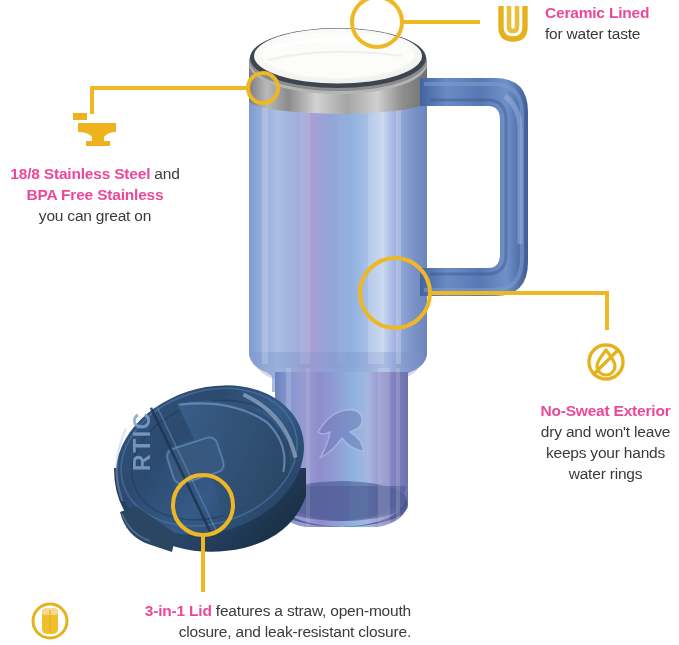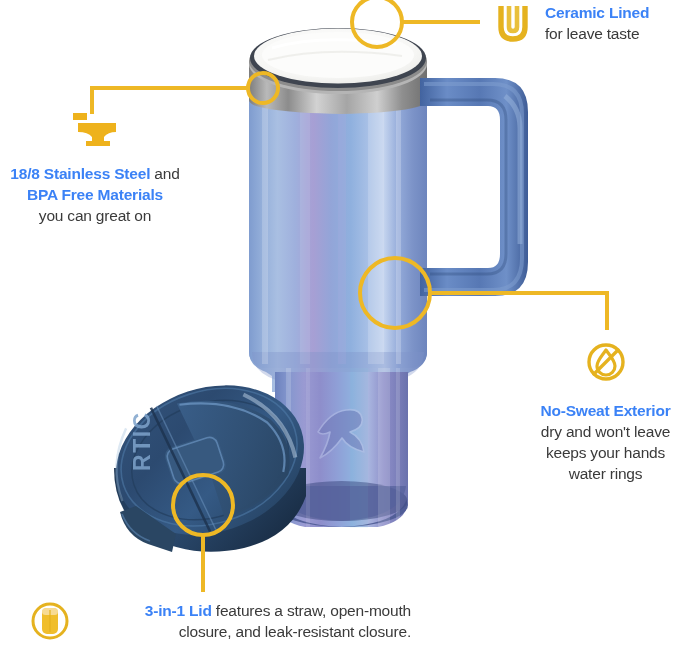--- a/index.html
+++ b/index.html
@@ -42,21 +42,21 @@
     position: absolute;
   }
   .feature .icon-wrap {
     display: block;
     text-align: center;
   }
   .ftitle {
     font-weight: bold;
     font-size: 15.5px;
     letter-spacing: -0.2px;
-    color: #3b82f6;
+    color: #ec4899;
   }
   .fbody {
     font-weight: normal;
     font-size: 15.5px;
     letter-spacing: -0.2px;
     color: #3a3a3a;
   }
 
   
   #feat-ceramic {
@@ -329,36 +329,36 @@
 
   <div class="feature" id="feat-ceramic">
     <span class="icon-wrap">
       <svg width="46" height="46" viewBox="0 0 46 46">
         <path d="M11,6 L11,27 Q11,39 23,39 Q35,39 35,27 L35,6" fill="none" stroke="#E5B21F" stroke-width="5.4" stroke-linecap="butt"></path>
         <path d="M19,6 L19,27 Q19,31 23,31 Q27,31 27,27 L27,6" fill="none" stroke="#E9C03C" stroke-width="4.6" stroke-linecap="butt"></path>
       </svg>
     </span>
     <div class="txt">
       <div class="ftitle">Ceramic Lined</div>
-      <div class="fbody">for leave taste</div>
+      <div class="fbody">for water taste</div>
     </div>
   </div>
 
   <div class="feature" id="feat-steel">
     <span class="icon-wrap">
       <svg width="62" height="42" viewBox="0 0 62 42">
         <path d="M9,6 L23,6 L23,13 L9,13 Z" fill="#EEB21C"></path>
         <path d="M14,16 L52,16 L52,25 Q44,25 40,30 L40,34 L46,34 L46,39 L22,39 L22,34 L28,34 L28,30 Q24,25 14,25 Z" fill="#EEB21C"></path>
       </svg>
     </span>
     <div class="txt">
       <div>
         <span class="ftitle">18/8 Stainless Steel</span><span class="fbody"> and</span>
       </div>
-      <div class="ftitle">BPA Free Materials</div>
+      <div class="ftitle">BPA Free Stainless</div>
       <div class="fbody">you can great on</div>
     </div>
   </div>
 
   <div class="feature" id="feat-sweat">
     <span class="icon-wrap">
       <svg width="44" height="44" viewBox="0 0 44 44">
         <circle cx="22" cy="22" r="17" fill="none" stroke="#E5B21F" stroke-width="3.4"></circle>
         <path d="M22,10 C27,17 31,21 31,26 a9,9 0 0 1 -18,0 c0,-5 4,-9 9,-16 Z" fill="none" stroke="#E5B21F" stroke-width="3.2" stroke-linejoin="round"></path>
         <line x1="10" y1="34" x2="34" y2="10" stroke="#E5B21F" stroke-width="3.4" stroke-linecap="round"></line>

